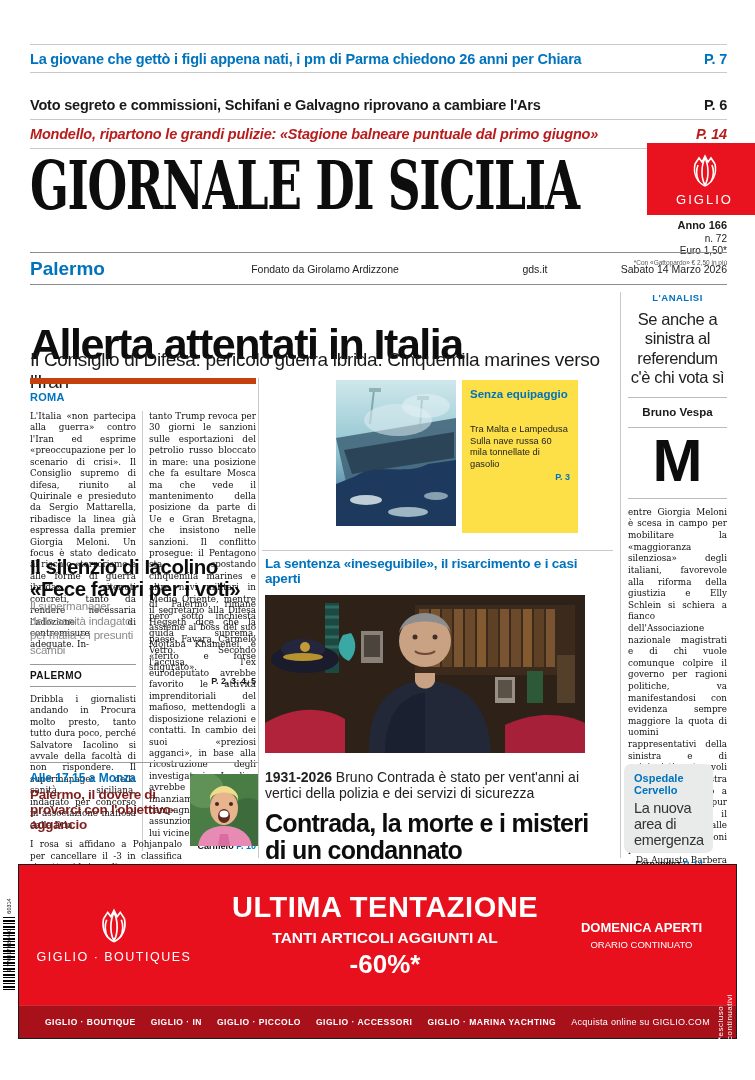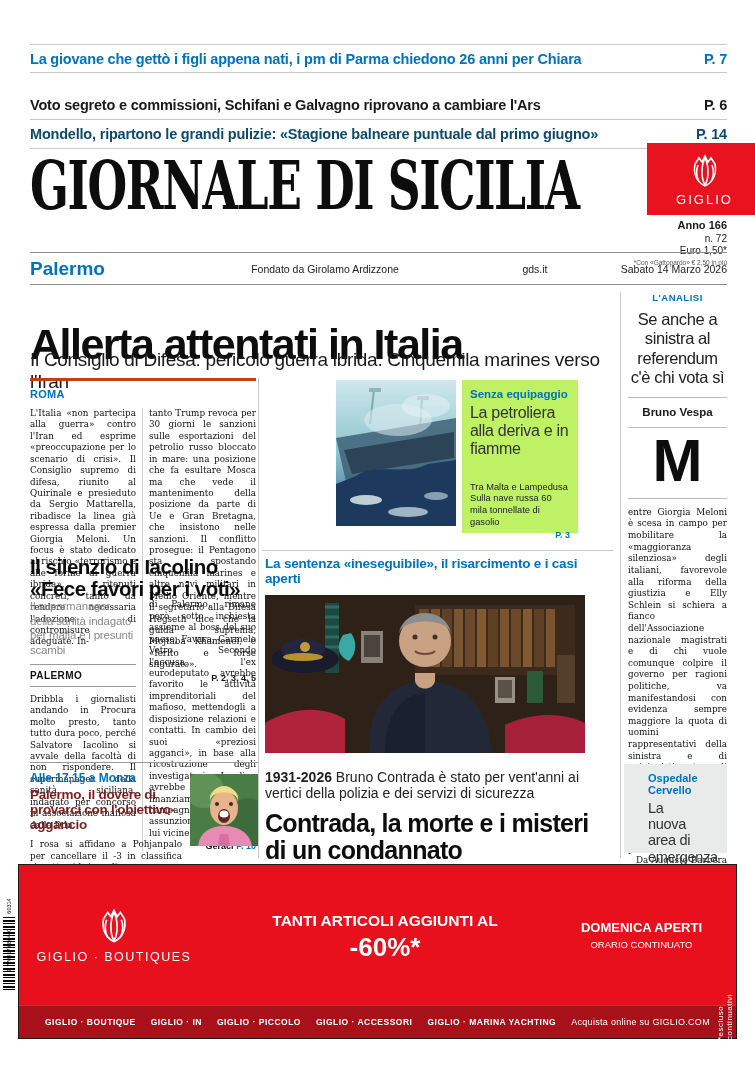--- a/index.html
+++ b/index.html
@@ -7,21 +7,21 @@
   .page {
     position:relative; width:755px; height:1080px; background:#fff;
     font-family:"Liberation Sans", sans-serif; color:#1a1a1a; overflow:hidden;
   }
 
   
   .top-strip { position:absolute; left:30px; top:44px; width:697px; }
   .strip-row { display:flex; justify-content:space-between; align-items:center;
     height:29px; border-bottom:1px solid #c9c9c9; font-weight:bold; font-size:14.5px; letter-spacing:-0.2px; }
   .strip-row:first-child { border-top:1px solid #c9c9c9; }
-  .strip-blue { color:#0073bd; } .strip-black { color:#1a1a1a;margin-top:18px; } .strip-gray { color:#0c4a6e; }
+  .strip-blue { color:#0073bd; } .strip-black { color:#1a1a1a;margin-top:18px; } .strip-gray { color:#b91c1c;font-style:italic; }
   .strip-page { font-weight:bold; }
 
   
   .mast-title { position:absolute; left:30px; top:146px; width:580px; height:70px;
     font-family:"DejaVu Serif", serif; font-weight:bold; font-size:67px; letter-spacing:-2px;
     white-space:nowrap; transform:scaleX(0.68); transform-origin:left center; color:#0d0d0d; }
   .mast-logo { position:absolute; left:612px; top:143px; width:115px; height:72px;
     background:#e8131e; display:flex; flex-direction:column; align-items:center; justify-content:center;margin-left:35px; }
   .mast-logo .logo-word { color:#fff; font-size:13px; letter-spacing:2px; margin-top:2px; }
   .mast-edition { position:absolute; left:540px; top:219px; width:187px; text-align:right; line-height:1.25; }
@@ -42,55 +42,55 @@
     font-size:43px; font-weight:bold; letter-spacing:-1.5px; color:#0d0d0d;margin-top:16px; }
   .lead-deck { position:absolute; left:30px; top:349px; width:590px;
     font-size:19px; font-weight:400; color:#1a1a1a; letter-spacing:-0.3px; }
 
   .kicker { color:#0073bd; font-weight:bold; }
 
   
   .vr { position:absolute; width:1px; background:#c9c9c9; }
 
   
-  .roma { position:absolute; left:30px; top:378px; width:226px; border-top:3px solid #c2410c; padding-top:7px; }
+  .roma { position:absolute; left:30px; top:378px; width:226px; border-top:6px solid #c2410c; padding-top:7px; }
   .roma .kicker { font-size:11px; letter-spacing:0.3px; }
   .cols { display:flex; margin-top:8px; }
   .col-a { width:50%; padding-right:6px; border-right:1px solid #ccc; }
   .col-b { width:50%; padding-left:6px; }
   .bodytxt { font-family:"DejaVu Serif", serif; font-size:8.8px; line-height:1.3;
     text-align:justify; color:#111; }
   .pageref { font-weight:bold; font-size:9px; text-align:right; margin-top:2px; }
   .pageref-blue { color:#0073bd; }
   .byline-b { font-weight:bold; color:#111; }
 
   
   .tanker-caption { position:absolute; left:262px; top:483px; width:72px;
     font-size:8.3px; line-height:1.3; color:#222; }
   .tanker-caption b { font-size:8.5px; }
   .tanker-photo { position:absolute; left:336px; top:380px; width:120px; height:146px; }
   .tanker-box { position:absolute; left:462px; top:380px; width:116px; height:153px;
-    background:#bef264; padding:8px 8px 10px 8px; }
+    background:#fde047; padding:8px 8px 10px 8px; }
   .tanker-box .kicker { font-size:11.5px; }
   .box-title { font-size:16px; font-weight:400; color:#333; line-height:1.12; margin-top:4px; letter-spacing:-0.3px; }
   .tanker-box .note { font-size:9.3px; color:#222; line-height:1.25; margin-top:24px; }
 
   
   .analysis { position:absolute; left:628px; top:292px; width:99px; text-align:center; }
   .analysis .label { font-size:9.5px; letter-spacing:0.5px; }
   .an-title { font-size:16.5px; font-weight:400; color:#222; line-height:1.18; margin-top:7px; letter-spacing:-0.4px; }
   .an-rule { border-top:1px solid #bbb; margin-top:9px; }
   .an-author { font-weight:bold; font-size:11.5px; margin:8px 0; }
   .an-drop { font-size:60px; font-weight:bold; line-height:0.95; color:#0d0d0d; margin:4px 0 6px 0; }
   .an-body { font-family:"DejaVu Serif", serif; font-size:8.8px; line-height:1.32;
     text-align:justify; color:#111; margin-top:8px; }
   .an-body2 { text-indent:8px; margin-top:0; }
   .an-more { font-size:9px; font-weight:bold; text-align:right; margin-top:3px; color:#333; }
-  .cervello-box { position:absolute; left:624px; top:764px; width:103px; height:89px;
-    background:#e9eaea; padding:8px 24px; text-align:left; }
+  .cervello-box { position:absolute; left:624px; top:764px; width:89px; height:89px;
+    background:#e9eaea; padding:8px 10px; text-align:left;border-radius:7px; }
   .cervello-box .kicker { font-size:11px; }
   .cervello-box .box-title { font-size:14.5px; }
   .cervello-box .pageref { margin-top:10px; }
 
   
   .iacolino { position:absolute; left:30px; top:556px; width:226px; }
   .iac-head { font-size:20.5px; font-weight:bold; letter-spacing:-0.5px; line-height:1.06; color:#0d0d0d; }
   .iac-cols { display:flex; }
   .iac-deck { font-size:11.5px; color:#8a8a8a; line-height:1.25; letter-spacing:-0.2px; min-height:44px; }
   .iac-kicker-wrap { border-top:1px solid #999; border-bottom:1px solid #999; padding:5px 0; margin:7px 0; }
@@ -228,21 +228,20 @@
     <polygon points="8,70 118,52 118,78 16,94" fill="#2c4457"></polygon>
     <path d="M20 96 C40 82 70 96 92 84 L120 80 L120 146 L0 146 L0 104 Z" fill="#1d3a5e"></path>
     <ellipse cx="30" cy="120" rx="16" ry="5" fill="#e8f3f5" opacity="0.8"></ellipse>
     <ellipse cx="72" cy="132" rx="20" ry="5" fill="#d6e9ee" opacity="0.7"></ellipse>
     <ellipse cx="100" cy="116" rx="12" ry="4" fill="#cfe4ea" opacity="0.6"></ellipse>
     <ellipse cx="62" cy="40" rx="34" ry="16" fill="#dcedf0" opacity="0.55"></ellipse>
     <ellipse cx="90" cy="26" rx="24" ry="12" fill="#e8f4f6" opacity="0.5"></ellipse>
   </svg>
   <div class="tanker-box">
     <div class="kicker">Senza equipaggio</div>
-    <div class="box-title">La petroliera alla deriva e in fiamme</div>
     <div class="note">
       <span>Tra Malta e Lampedusa</span><br>
       <span>Sulla nave russa 60 mila tonnellate di gasolio</span>
     </div>
     <div class="pageref pageref-blue">P. 3</div>
   </div>
 
   <div class="analysis">
     <div class="label kicker">L'ANALISI</div>
     <div class="an-title">Se anche a sinistra al referendum c'è chi vota sì</div>
@@ -270,21 +269,21 @@
       <div class="col-a">
         <div class="iac-deck">Il supermanager della sanità indagato per mafia e i presunti scambi</div>
         <div class="iac-kicker-wrap">
           <div class="kicker">PALERMO</div>
         </div>
         <div class="bodytxt">Dribbla i giornalisti andando in Procura molto presto, tanto tutto dura poco, perché Salvatore Iacolino si avvale della facoltà di non rispondere. Il supermanager della sanità siciliana, indagato per concorso in associazione mafiosa dalla Dda</div>
       </div>
       <div class="col-b">
         <div class="bodytxt">di Palermo, rimane però sotto inchiesta assieme al boss del suo paese, Favara, Carmelo Vetro. Secondo l'accusa, l'ex eurodeputato avrebbe favorito le attività imprenditoriali del mafioso, mettendogli a disposizione relazioni e contatti. In cambio dei suoi «preziosi agganci», in base alla ricostruzione degli investigatori, Iacolino avrebbe ottenuto finanziamenti per campagne elettorali e assunzioni di persone a lui vicine.</div>
         <div class="pageref">
-          <span class="byline-b">Geraci</span>
+          <span class="byline-b">Carmelo</span>
           <span class="pageref-blue">P. 10</span>
         </div>
       </div>
     </div>
   </div>
 
   <div class="monza">
     <div class="monza-left">
       <div class="kicker">Alle 17,15 a Monza</div>
       <div class="monza-title">Palermo, il dovere di provarci con l'obiettivo-aggancio</div>
@@ -376,20 +375,21 @@
             <path d="M22 33 C18 26 18 14 22 6"></path>
             <path d="M22 33 C26 26 26 14 22 6"></path>
             <path d="M12 12 L16 6 L19 10 L22 4 L25 10 L28 6 L32 12"></path>
             <path d="M16 30 C13 24 13 18 15 13"></path>
             <path d="M28 30 C31 24 31 18 29 13"></path>
           </g>
         </svg>
         <div class="ad-brand-word">GIGLIO · BOUTIQUES</div>
       </div>
       <div class="ad-center">
+        <div class="ad-title">ULTIMA TENTAZIONE</div>
         <div class="ad-sub">TANTI ARTICOLI AGGIUNTI AL</div>
         <div class="ad-discount">-60%*</div>
       </div>
       <div class="ad-right">
         <div class="ad-right-1">DOMENICA APERTI</div>
         <div class="ad-right-2">ORARIO CONTINUATO</div>
       </div>
       <div class="ad-side">*escluso continuativi</div>
     </div>
     <div class="ad-footer">

